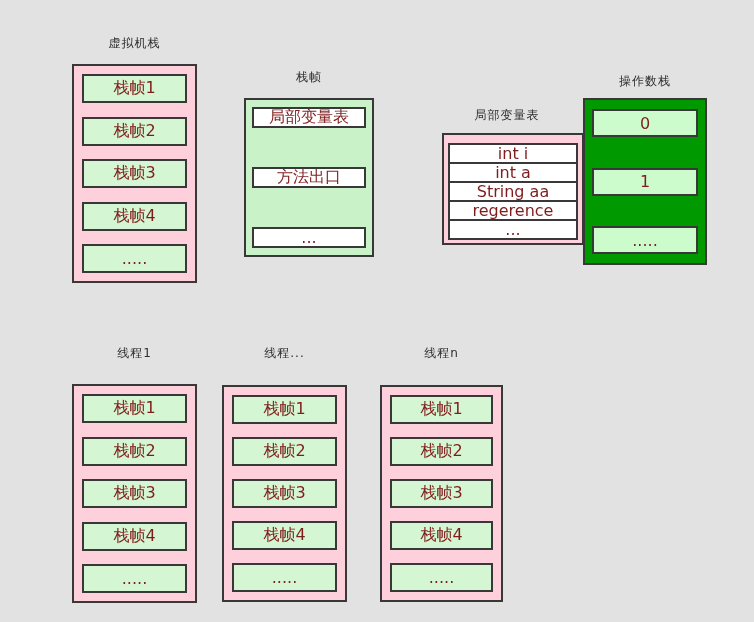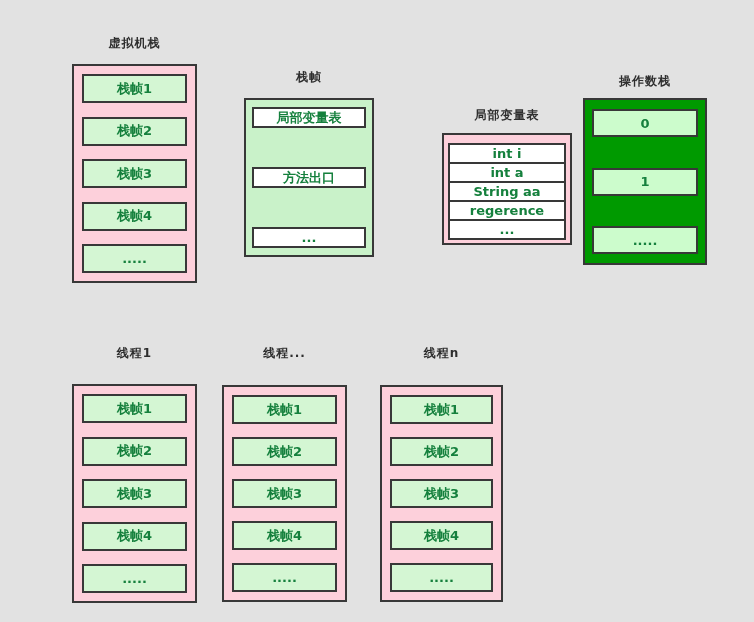--- a/index.html
+++ b/index.html
@@ -6,21 +6,20 @@
   body {
     width: 754px; height: 622px;
     background: var(--bg, #e2e2e2);
     font-family: "DejaVu Sans", "Liberation Sans", sans-serif;
     color: #2e2e2e;
   }
   .canvas {
     position: relative;
     width: 754px; height: 622px;
     overflow: hidden;
-    font-weight: bold;
   }
   .group-title {
     position: absolute;
     font-size: 12px;
     line-height: 14px;
     text-align: center;
     color: #2e2e2e;
     letter-spacing: 1px;
   }
   .container {
@@ -34,22 +33,22 @@
   .container.pink  { background: var(--pink, #fdd0db); }
   .container.green { background: var(--frame_green, #c9f2c9); }
   .container.dark  { background: var(--dark_green, #009a00); }
 
   .cell {
     box-sizing: border-box;
     border: 2px solid var(--border, #383838);
     display: flex;
     align-items: center;
     justify-content: center;
-    font-size: 13px;
-    color: #15803d;
+    font-size: 16px;
+    color: #7f1d1d;
     flex: 0 0 auto;
   }
   .cell.green { background: var(--cell_green, #d4f6d3); height: 29px; }
   .cell.white { background: #ffffff; height: 21px; }
   .cell.pale  { background: var(--pale_green, #ccfccc); height: 28px; }
 
   .pad-vm  { padding: 8px; }
   .pad-sf  { padding: 7px 6px; }
   .pad-lv  { padding: 8px 4px; justify-content: flex-start; }
   .pad-op  { padding: 9px 7px; }
@@ -73,21 +72,21 @@
   </div>
 
   <div class="group-title" style="left:244px; top:70px; width:130px;">栈帧</div>
   <div class="container green pad-sf" style="left:244px; top:98px; width:130px; height:159px;">
     <div class="cell white">局部变量表</div>
     <div class="cell white">方法出口</div>
     <div class="cell white">...</div>
   </div>
 
   <div class="group-title" style="left:442px; top:108px; width:130px;">局部变量表</div>
-  <div class="container pink pad-lv" style="left:442px; top:133px; width:130px; height:112px;">
+  <div class="container pink pad-lv" style="left:442px; top:133px; width:142px; height:112px;">
     <div class="cell white lv-cell">int i</div>
     <div class="cell white lv-cell">int a</div>
     <div class="cell white lv-cell">String aa</div>
     <div class="cell white lv-cell">regerence</div>
     <div class="cell white lv-cell">...</div>
   </div>
 
   <div class="group-title" style="left:583px; top:74px; width:124px;">操作数栈</div>
   <div class="container dark pad-op" style="left:583px; top:98px; width:124px; height:167px;">
     <div class="cell pale">0</div>

